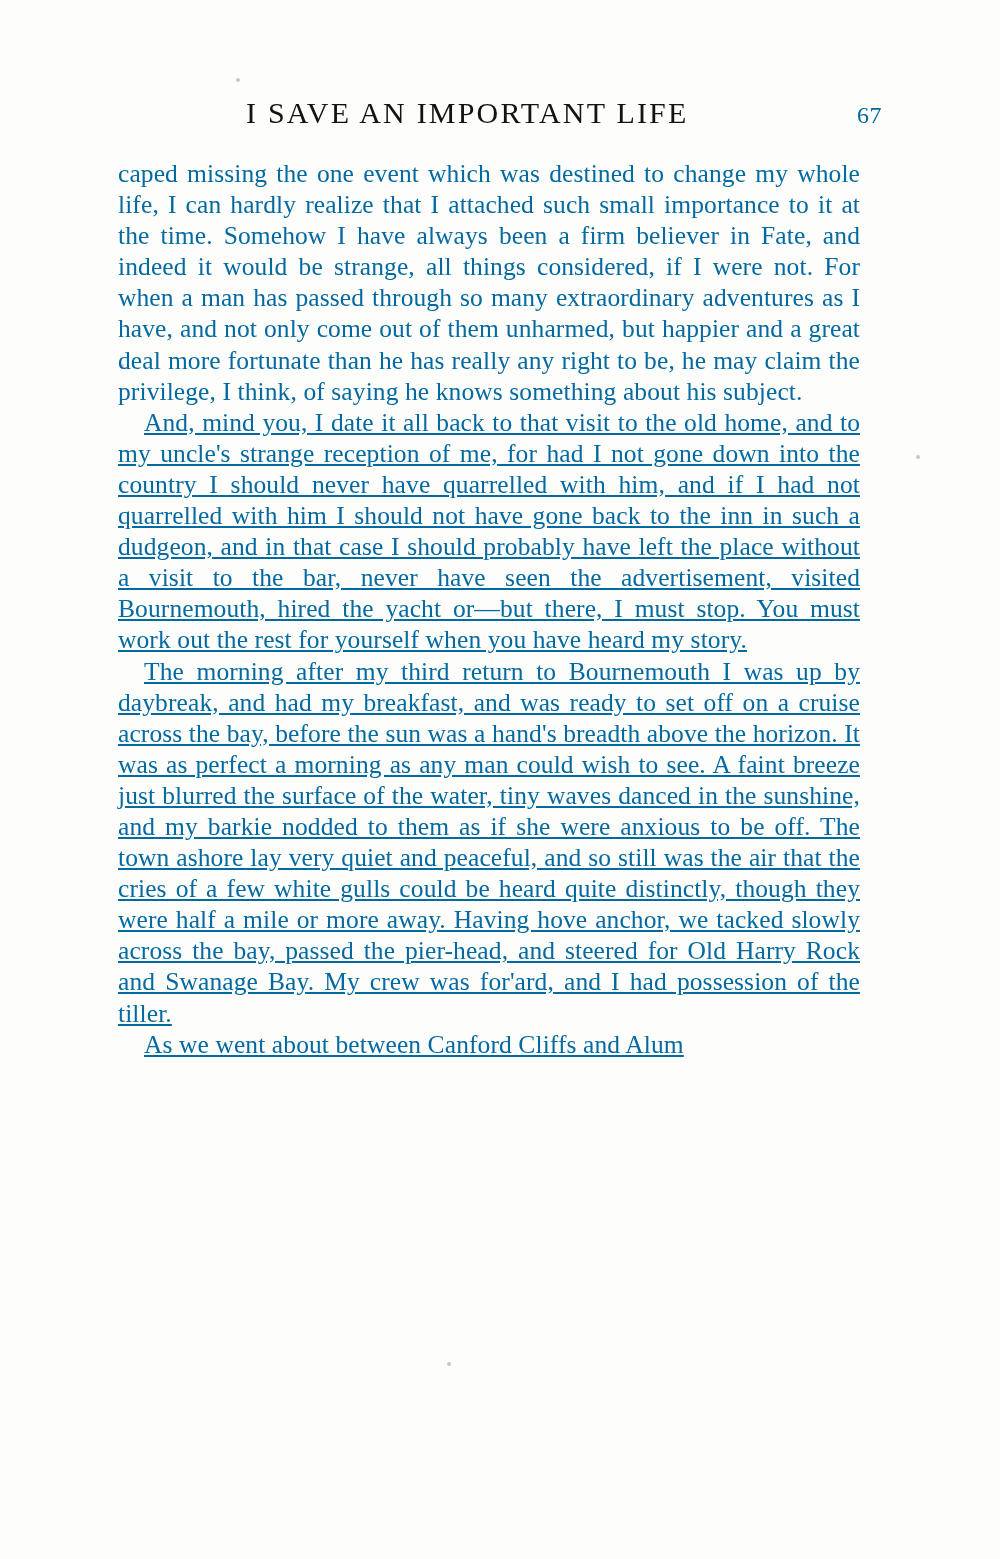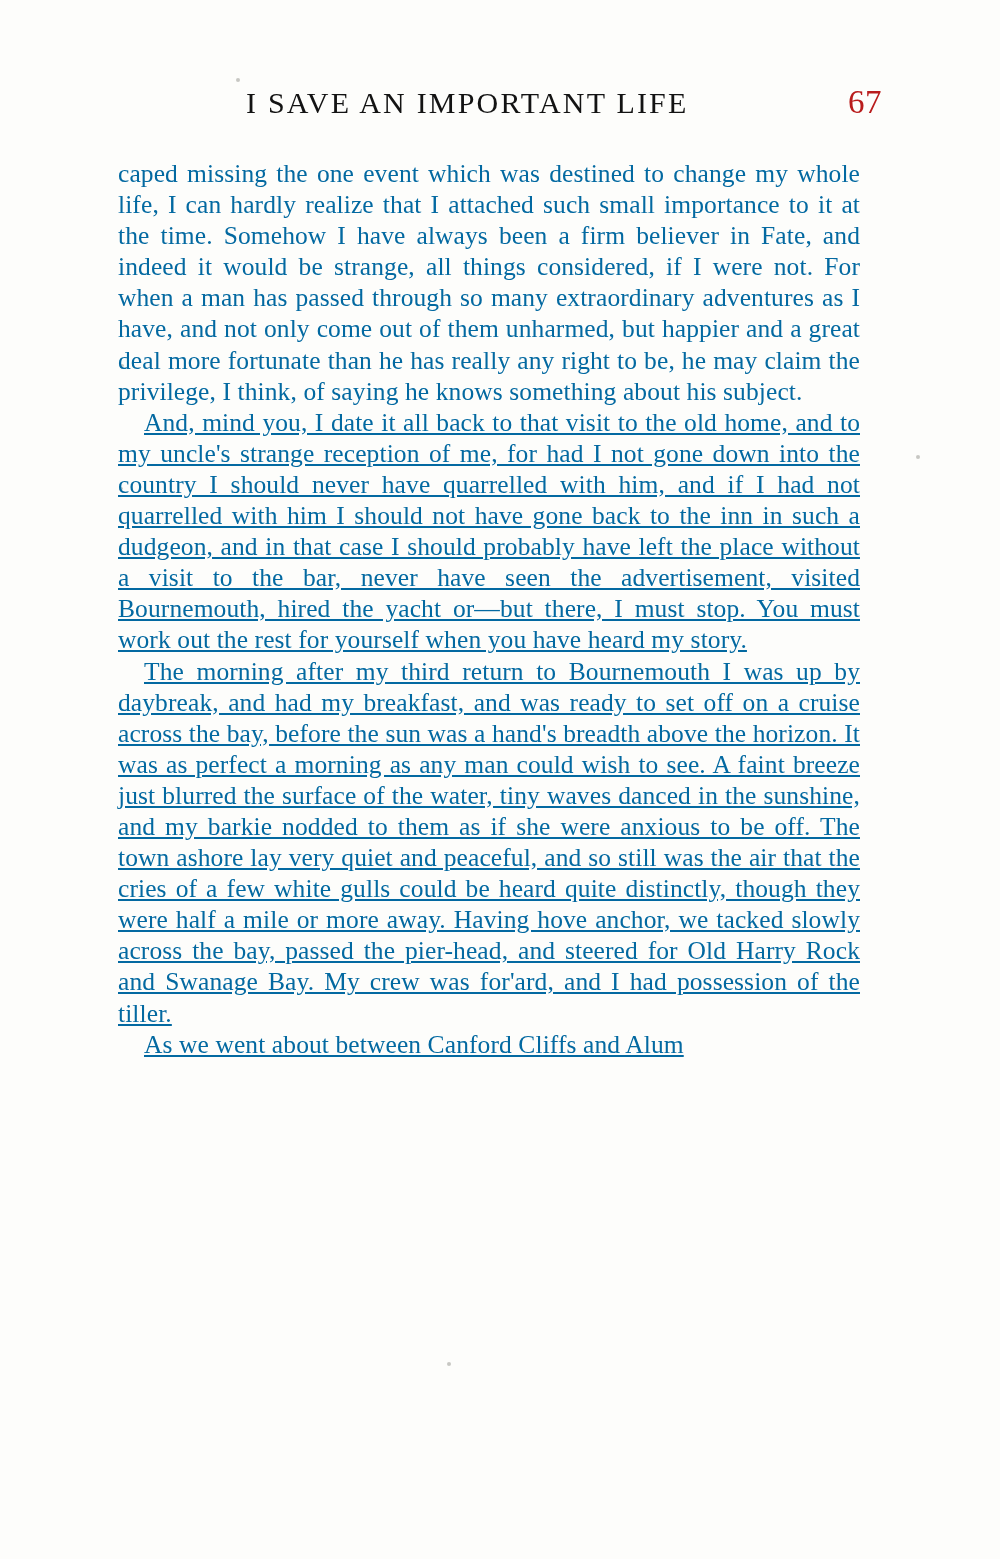--- a/index.html
+++ b/index.html
@@ -17,39 +17,39 @@
   }
   .page {
     position: absolute;
     top: 0; left: 0;
     width: 1000px;
     height: 1559px;
     background: #fdfdfb;
   }
   .header {
     position: absolute;
-    top: 84px;
+    top: 96px;
     left: 118px;
     width: 764px;
     display: flex;
     align-items: baseline;
     justify-content: center;
   }
   .running-title {
     font-size: 30px;
     letter-spacing: 2.2px;
     font-weight: 400;
     color: #131313;
     margin-left: 128px;
     white-space: nowrap;
     font-family: "Liberation Serif", serif;
   }
   .folio {
-    font-size: 33px;
-    color: #b91c1c;
+    font-size: 24px;
+    color: #0369a1;
     margin-left: auto;
     letter-spacing: 0.5px;
   }
   .body-text {
     position: absolute;
     top: 158px;
     left: 118px;
     width: 742px;
     font-size: 25.5px;
     line-height: 31.1px;

